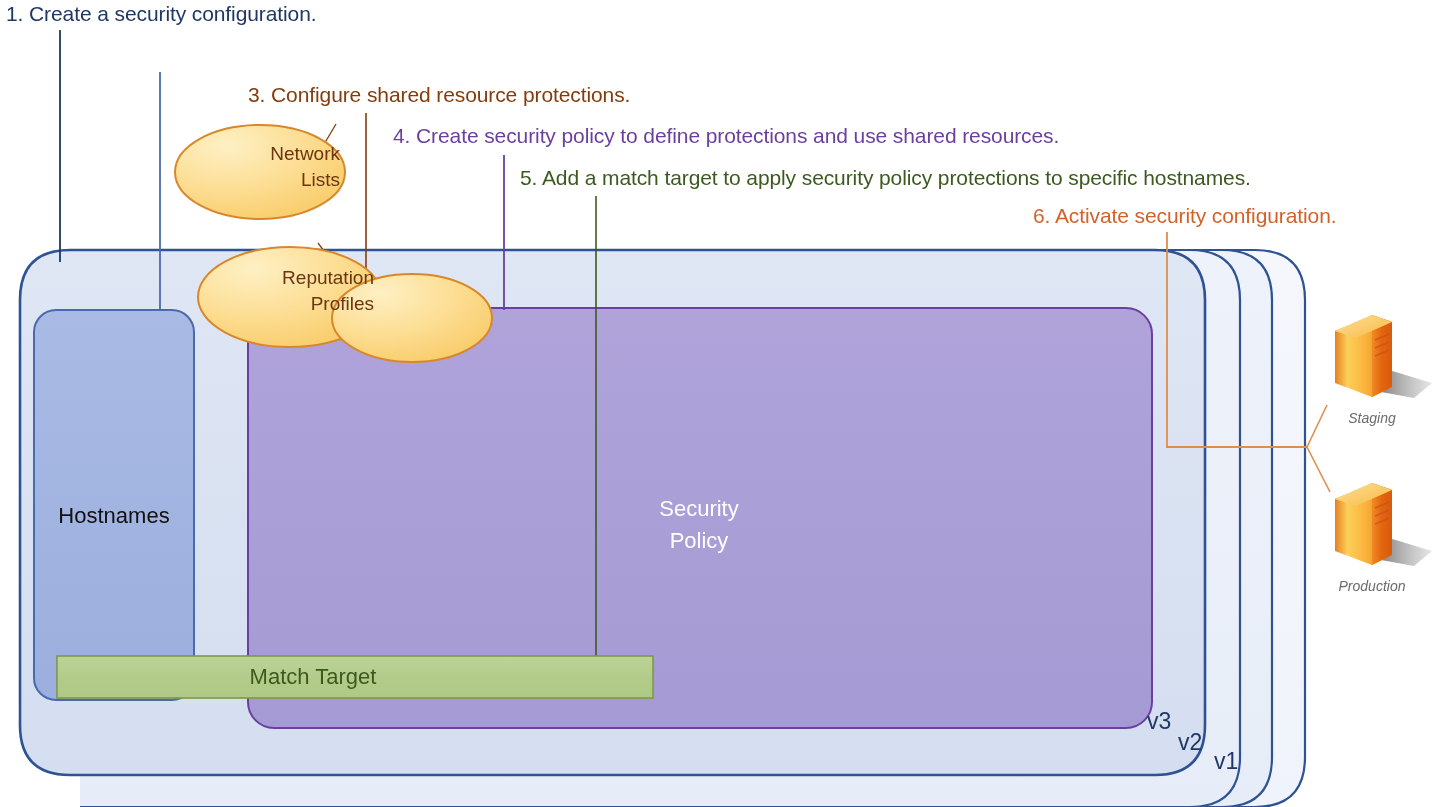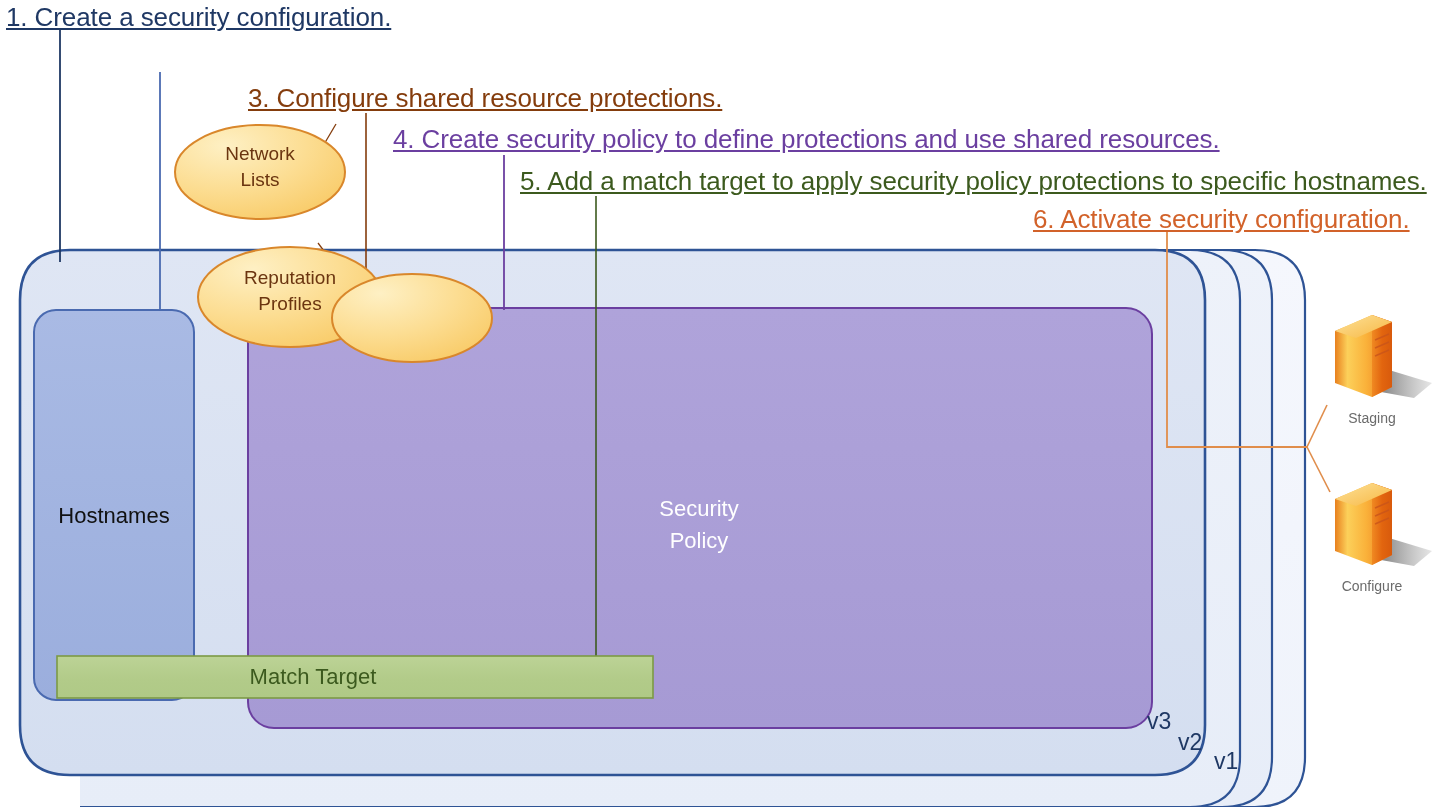--- a/index.html
+++ b/index.html
@@ -7,23 +7,22 @@
     width:1437px;height:807px;overflow:hidden;
     font-family:"Liberation Sans","DejaVu Sans",sans-serif;
     -webkit-font-smoothing:antialiased;
   }
   #stage{position:relative;width:1437px;height:807px;}
   #svgroot{position:absolute;left:0;top:0;width:1437px;height:807px;}
 
   .step-label{
     position:absolute;
     white-space:nowrap;
-    font-size:26px;
+    font-size:21px;
     letter-spacing:-0.1px;
-    text-decoration:underline;
   }
   .lbl1{left:6px;  top:2px;   color:#1F3864;}
   .lbl2{left:114px;top:43px;  color:#2E5395;}
   .lbl3{left:248px;top:83px;  color:#843C0C;}
   .lbl4{left:393px;top:124px; color:#6B3FA0;}
   .lbl5{left:520px;top:166px; color:#3C5A1E;}
   .lbl6{left:1033px;top:204px;color:#D2622A;}
 
   .node-text{
     position:absolute;text-align:center;white-space:pre-line;
@@ -39,30 +38,30 @@
   }
   #sec-policy-text{
     left:596px;top:493px;width:206px;
     font-size:22px;color:#ffffff;line-height:1.45;
   }
   #match-target-text{
     left:57px;top:664px;width:512px;
     font-size:22px;color:#3C5A1E;
   }
   .ell-text{
-    position:absolute;text-align:center;white-space:pre-line;
+    position:absolute;text-align:right;white-space:pre-line;
     font-size:19px;color:#6B3510;line-height:1.35;pointer-events:none;
   }
   #network-lists-text{left:180px;top:141px;width:160px;}
   #reputation-text{left:206px;top:265px;width:168px;}
   #rate-text{left:352px;top:285px;width:120px;}
 
   .srv-caption{
     position:absolute;text-align:center;
-    font-size:14px;color:#6B6B6B;white-space:nowrap;
+    font-size:14px;color:#6B6B6B;white-space:nowrap;font-style:italic;
   }
   #staging-caption{left:1310px;top:410px;width:124px;}
   #production-caption{left:1310px;top:578px;width:124px;}
 
   .ver-text{
     position:absolute;font-size:23px;color:#1F3864;white-space:nowrap;
   }
   #v3{left:1147px;top:708px;}
   #v2{left:1178px;top:729px;}
   #v1{left:1214px;top:748px;}
@@ -221,19 +220,19 @@
   <div class="node-text" id="sec-policy-text">Security
 Policy</div>
   <div class="node-text" id="match-target-text">Match Target</div>
 
   <div class="ell-text" id="network-lists-text">Network
 Lists</div>
   <div class="ell-text" id="reputation-text">Reputation
 Profiles</div>
 
   <div class="srv-caption" id="staging-caption">Staging</div>
-  <div class="srv-caption" id="production-caption">Configure</div>
+  <div class="srv-caption" id="production-caption">Production</div>
 
   <div class="ver-text" id="v3">v3</div>
   <div class="ver-text" id="v2">v2</div>
   <div class="ver-text" id="v1">v1</div>
 
 </div>
 
 </body></html>

